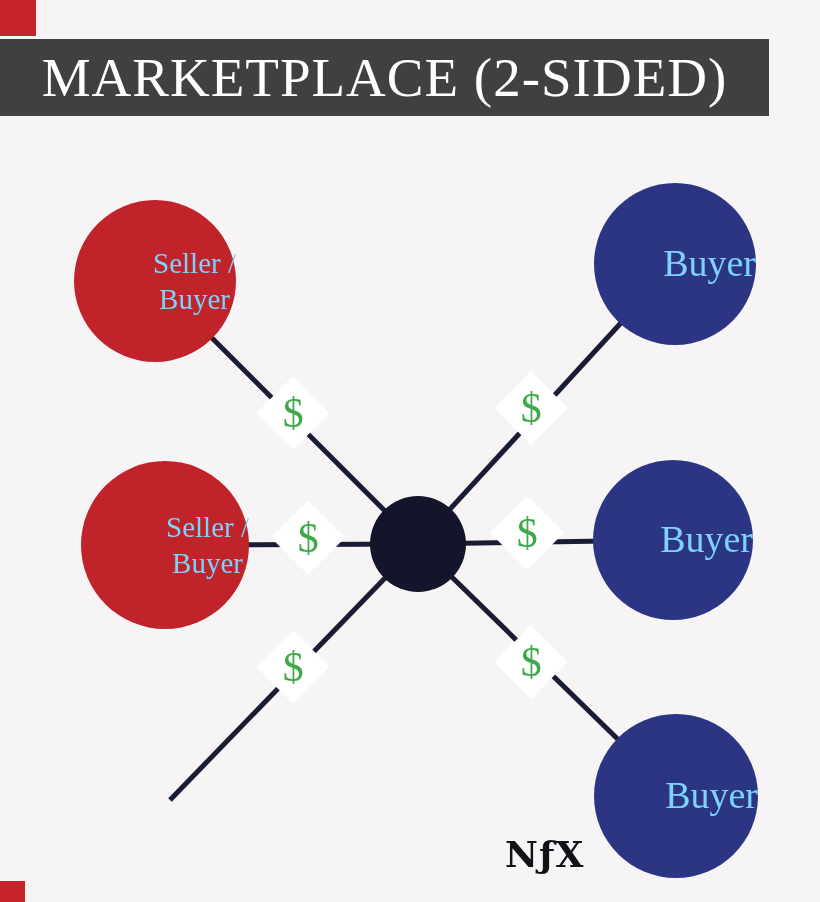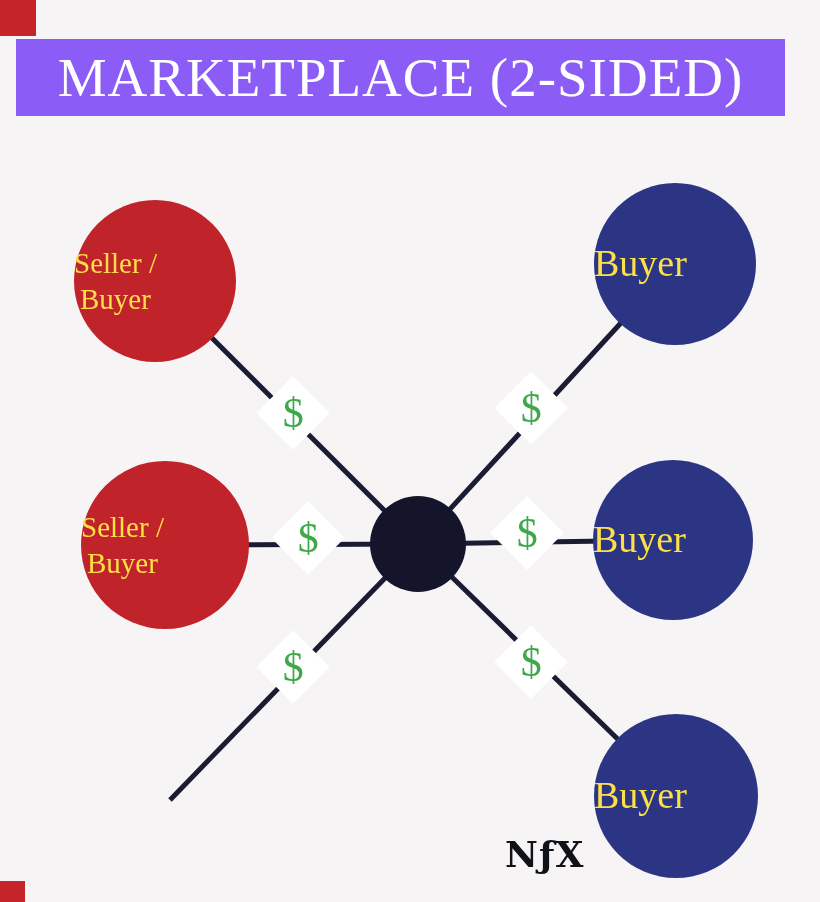--- a/index.html
+++ b/index.html
@@ -17,25 +17,25 @@
   }
   .corner-accent {
     position: absolute;
     background: #c5242b;
   }
   .corner-accent.top-left { left: 0; top: 0; width: 36px; height: 36px; }
   .corner-accent.bottom-left { left: 0; top: 881px; width: 25px; height: 21px; }
 
   .banner {
     position: absolute;
-    left: 16px;
+    left: 0;
     top: 39px;
     width: 769px;
     height: 77px;
-    background: #8b5cf6;
+    background: #404040;
     color: #ffffff;
     display: flex;
     align-items: center;
     justify-content: center;
     font-size: 55px;
     letter-spacing: 1px;
     white-space: nowrap;
   }
 
   svg.edges {
@@ -44,23 +44,23 @@
     top: 0;
     width: 820px;
     height: 902px;
   }
 
   .node {
     position: absolute;
     border-radius: 50%;
     display: flex;
     align-items: center;
-    justify-content: flex-start;
+    justify-content: flex-end;
     text-align: center;
-    color: #fde047;
+    color: #7dd3fc;
   }
   .node .label {
     white-space: pre-line;
     line-height: 1.25;
   }
   .node.red { background: #c0232a; }
   .node.blue { background: #2b3584; }
 
   .node.seller-buyer-top  { left: 74px;  top: 200px; width: 162px; height: 162px; font-size: 29px; }
   .node.seller-buyer-mid  { left: 81px;  top: 461px; width: 168px; height: 168px; font-size: 29px; }

